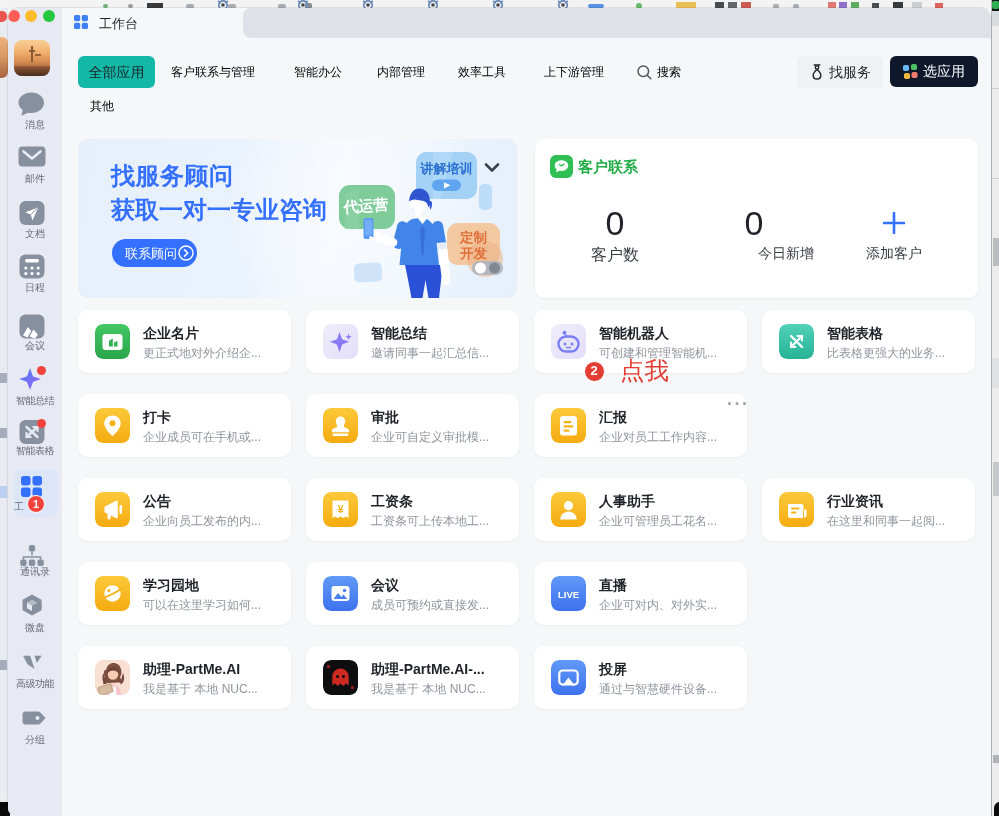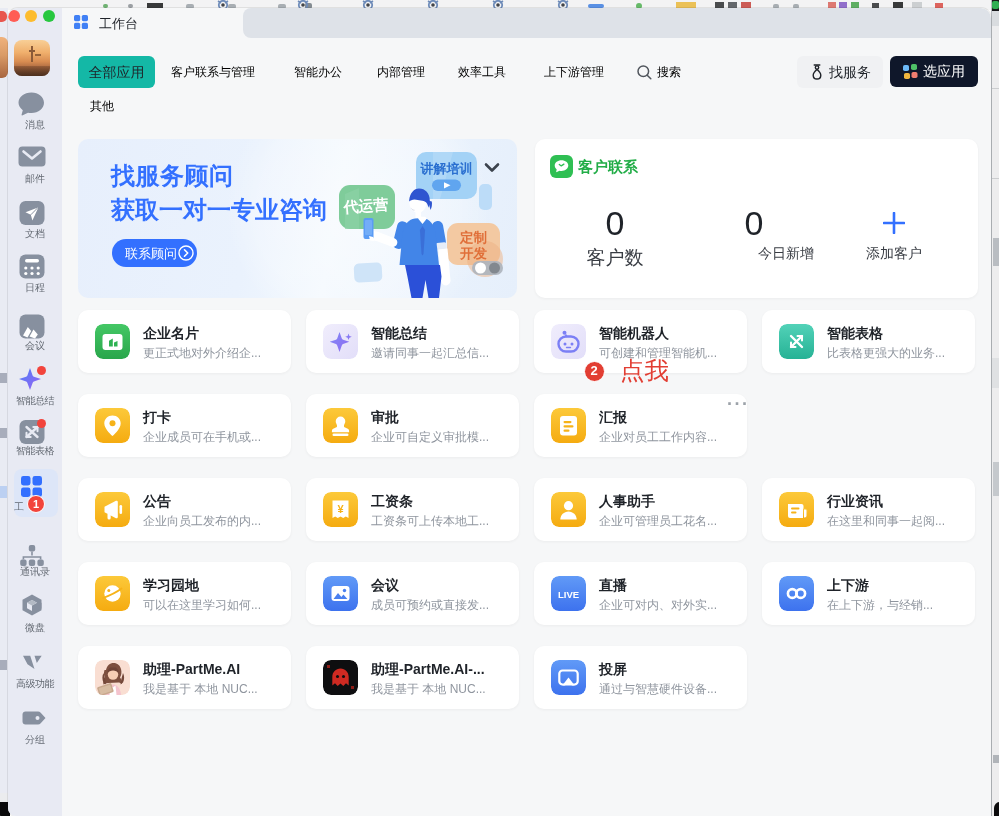--- a/index.html
+++ b/index.html
@@ -283,21 +283,21 @@
 <rect width="23" height="23" rx="6" fill="#2fbf53"></rect>
 <path d="M11.5 5.2c3.8 0 6.8 2.4 6.8 5.4 0 3-3 5.4-6.8 5.4-.7 0-1.4-.1-2-.2l-2.6 1.3c-.4.2-.8-.2-.7-.6l.5-2c-1.2-1-2-2.4-2-3.9 0-3 3-5.4 6.8-5.4z" fill="#fff"></path>
 <path d="M9.3 9.4l2 1.5 2.6-1.8" fill="none" stroke="#2fbf53" stroke-width="1.3" stroke-linecap="round" stroke-linejoin="round"></path>
 </svg>
 <div class="abs" style="left:43px;top:19px;font-size:15px;font-weight:700;color:#23ad48">客户联系</div>
 <div class="abs" style="left:20px;top:65px;width:120px;text-align:center;font-size:34px;font-weight:500;color:#1f2329">0</div>
 <div class="abs" style="left:159px;top:65px;width:120px;text-align:center;font-size:34px;font-weight:500;color:#1f2329">0</div>
 <svg class="abs" style="left:348px;top:73px" width="22" height="22" viewBox="0 0 22 22">
         <path d="M11 1v20M1 11h20" stroke="#3370ff" stroke-width="2.6" stroke-linecap="round"></path>
       </svg>
-<div class="abs" style="left:20px;top:106px;width:120px;text-align:center;font-size:19px;color:#383c43">客户数</div>
+<div class="abs" style="left:20px;top:106px;width:120px;text-align:center;font-size:16px;color:#383c43">客户数</div>
 <div class="abs" style="left:159px;top:106px;width:120px;text-align:right;font-size:14px;color:#383c43">今日新增</div>
 <div class="abs" style="left:299px;top:106px;width:120px;text-align:center;font-size:14px;color:#383c43">添加客户</div>
 </div>
 <svg width="0" height="0" style="position:absolute">
       <defs>
 <linearGradient id="yg" x1="0" y1="0" x2="0" y2="1">
           <stop offset="0" stop-color="#fcc93a"></stop>
           <stop offset="1" stop-color="#f5ab10"></stop>
         </linearGradient>
 <linearGradient id="bg2" x1="0" y1="0" x2="0" y2="1">
@@ -459,31 +459,20 @@
 <div class="ct">会议</div>
       <div class="cs">成员可预约或直接发...</div>
 </div>
 <div class="card" style="left:526px;top:554px">
 <svg class="ai" width="35" height="35" viewBox="0 0 35 35">
         <rect width="35" height="35" rx="8" fill="url(#bg2)"></rect>
         <text x="17.5" y="21.5" font-size="9.5" font-weight="700" fill="#fff" text-anchor="middle" font-family="Liberation Sans">LIVE</text>
       </svg>
 <div class="ct">直播</div>
       <div class="cs">企业可对内、对外实...</div>
-</div>
-<div class="card" style="left:754px;top:554px">
-<svg class="ai" width="35" height="35" viewBox="0 0 35 35">
-        <rect width="35" height="35" rx="8" fill="url(#bg2)"></rect>
-        <g fill="none" stroke="#fff" stroke-width="2.6">
-          <circle cx="13.3" cy="17.5" r="4.4"></circle>
-          <circle cx="21.7" cy="17.5" r="4.4"></circle>
-        </g>
-      </svg>
-<div class="ct">上下游</div>
-      <div class="cs">在上下游，与经销...</div>
 </div>
 <div class="card" style="left:70px;top:638px">
 <svg class="ai" width="35" height="35" viewBox="0 0 35 35">
         <rect width="35" height="35" rx="8" fill="#f9ded2"></rect>
         <path d="M11 10c1-4.5 4-7 7.5-7 4 0 6.5 2.5 7.5 6 .8 3 .5 6-1 8.5 1.5 2 2.5 4.5 2 6.5-1.5-1-2.5-1.5-3.5-1.5l-10.5.5c-1.5 0-3 .5-4.5 1.5-.8-2.5.3-5 1.5-7-1.3-2.5-1.3-5-.5-7.5z" fill="#7d4f3f"></path>
         <path d="M8.5 13c-1.5 3-1.5 6.5 0 9.5l2.5 2-1-6zM28 13c1.5 3 1.5 6.5 0 9.5l-2.5 2 1-6z" fill="#74483a"></path>
         <circle cx="18" cy="14.5" r="5.2" fill="#f6cdb4"></circle>
         <path d="M12.8 13c1.5-3.5 9-3.5 10.5 0l.2-2.5-2.5-3h-6l-2.4 3z" fill="#6f4437"></path>
         <path d="M10 35c.5-6 3.5-10.5 8-10.5s7.5 4.5 8 10.5z" fill="#f4c3cd"></path>
         <path d="M15.5 25.5l2.5 2 2.5-2 1 9.5h-7z" fill="#fff"></path>

